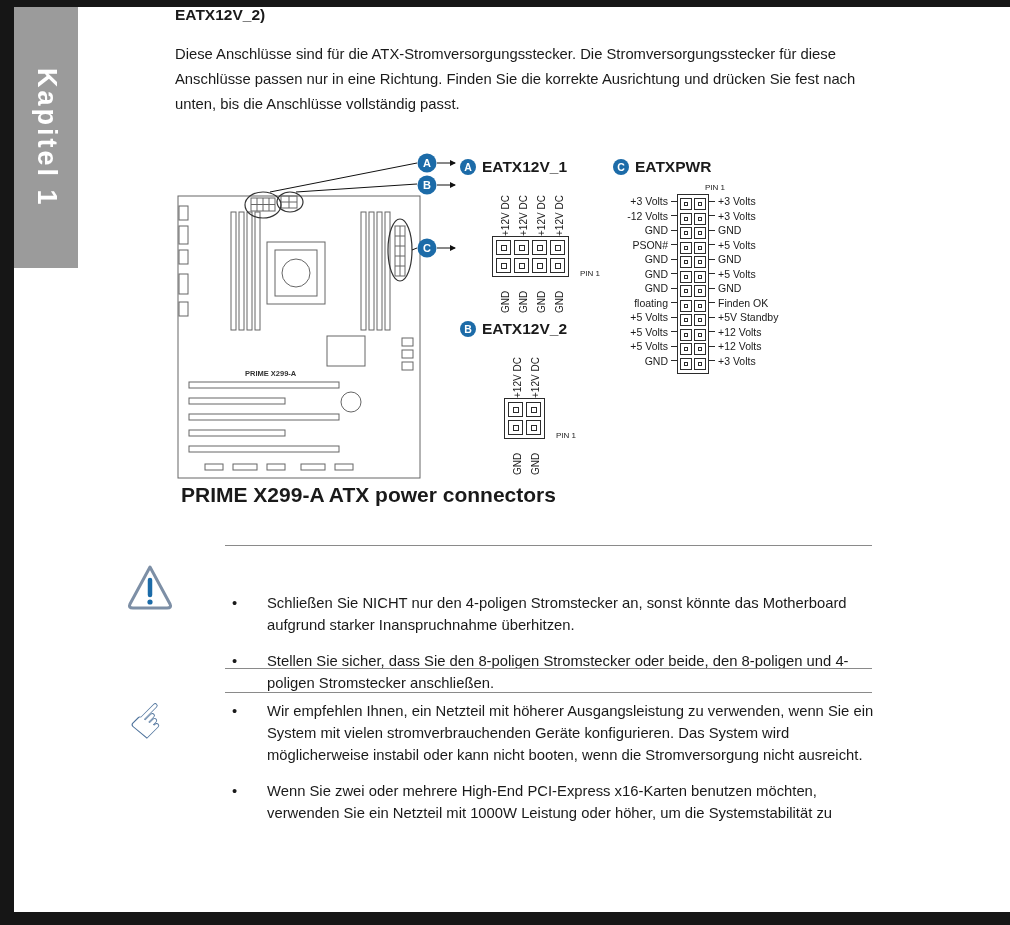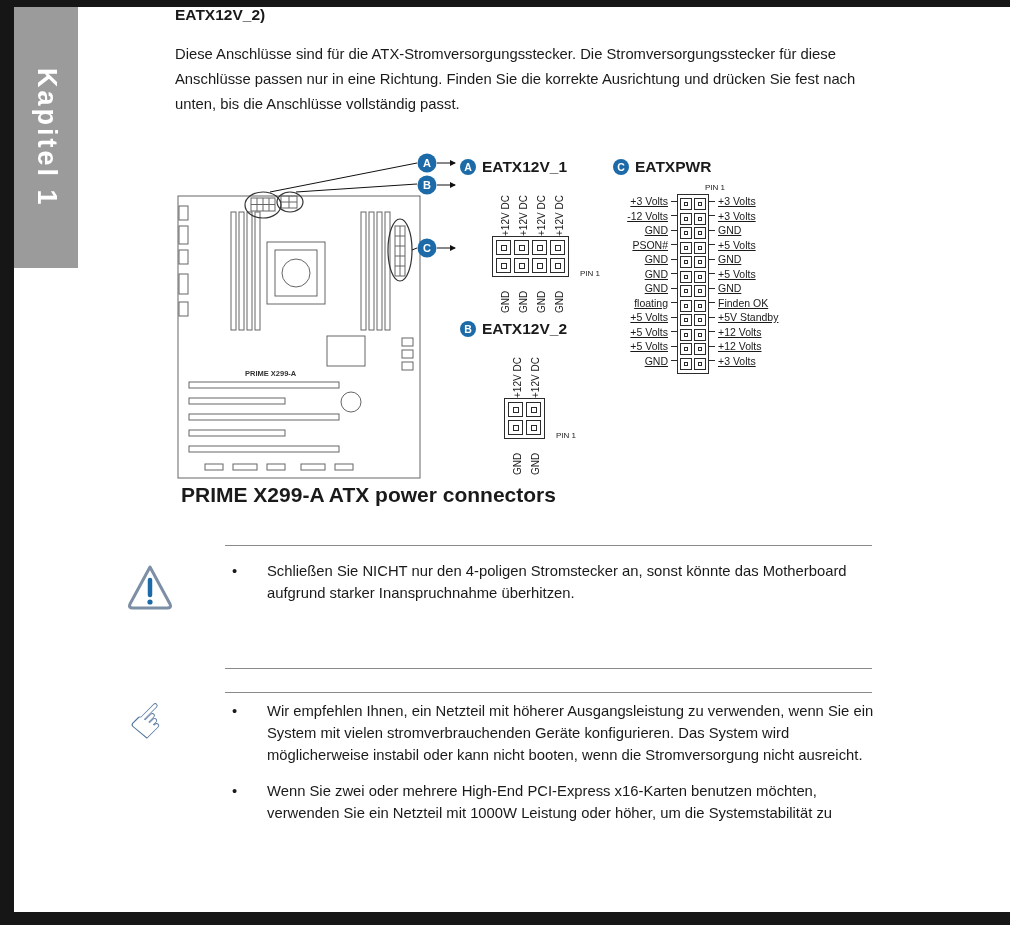--- a/index.html
+++ b/index.html
@@ -48,21 +48,21 @@
   .pin4{width:15px;height:15px;border:1.5px solid #2b2b2b;position:relative;}
   .pin4::after{content:"";position:absolute;inset:3.5px;border:1px solid #2b2b2b;}
   .pin1-tag{position:absolute;font-size:8px;color:#222;white-space:nowrap;}
   .conn .pin1-tag{right:-32px;bottom:-2px;}
 
   
   .pwr-block{position:absolute;left:613px;top:158px;}
   .pwr-table{display:flex;margin-top:18px;position:relative;}
   .pwr-pin1{position:absolute;top:-11px;left:92px;font-size:8px;}
   .pwr-llist,.pwr-rlist{display:flex;flex-direction:column;}
-  .pwr-label{height:14.5px;line-height:14.5px;font-size:10.5px;display:flex;align-items:center;white-space:nowrap;text-decoration:underline;}
+  .pwr-label{height:14.5px;line-height:14.5px;font-size:10.5px;display:flex;align-items:center;white-space:nowrap;}
   .pwr-label.left{justify-content:flex-end;width:64px;}
   .pwr-label .tick{width:6px;height:1px;background:#2b2b2b;display:inline-block;}
   .pwr-label.left .tick{margin-left:3px;}
   .pwr-label.right .tick{margin-right:3px;}
   .pwr-pins{border:1.5px solid #2b2b2b;padding:2px;display:flex;flex-direction:column;align-self:flex-start;}
   .pwr-row{display:flex;gap:2px;height:14.5px;align-items:center;}
   .pin2{width:12px;height:12px;border:1.2px solid #2b2b2b;position:relative;}
   .pin2::after{content:"";position:absolute;inset:3px;border:1px solid #2b2b2b;}
 
   .caption{position:absolute;left:181px;top:483px;font-size:21px;font-weight:bold;}
@@ -71,21 +71,21 @@
   .hr.h1{top:545px;} .hr.h2{top:668px;} .hr.h3{top:692px;}
 
   .icon-box{position:absolute;width:52px;height:56px;display:flex;align-items:center;justify-content:center;}
   .warn-icon{left:124px;top:560px;}
   .hand-icon{left:124px;top:692px;}
   .hand-glyph{font-size:46px;color:#4f739c;transform:rotate(-45deg);display:inline-block;line-height:1;}
 
   ul.bullets{position:absolute;left:225px;width:655px;list-style:none;}
   ul.bullets li{position:relative;padding-left:42px;font-size:14.8px;line-height:22px;margin-bottom:14px;}
   ul.bullets li::before{content:"\2022";position:absolute;left:7px;top:0;}
-  ul.warn{top:560px;}
+  ul.warn{top:592px;}
   ul.note{top:700px;}
 </style>
 </head>
 <body>
 
 <div class="page">
 
   <div class="bar top"></div>
   <div class="bar left"></div>
   <div class="bar bottom"></div>
@@ -417,20 +417,21 @@
   <div class="hr h1"></div>
   <div class="icon-box warn-icon">
     <svg width="50" height="52" viewBox="0 0 50 52">
       <path d="M25 5 L45 42 Q47 46 42 46 L8 46 Q3 46 5 42 Z" fill="#fff" stroke="#7d8fa6" stroke-width="3" stroke-linejoin="round"></path>
       <line x1="25" y1="18" x2="25" y2="33" stroke="#1c6ba8" stroke-width="4.5" stroke-linecap="round"></line>
       <circle cx="25" cy="40" r="2.6" fill="#1c6ba8"></circle>
     </svg>
   </div>
   <ul class="bullets warn">
       <li>Schließen Sie NICHT nur den 4-poligen Stromstecker an, sonst könnte das Motherboard aufgrund starker Inanspruchnahme überhitzen.</li>
+      <li>Stellen Sie sicher, dass Sie den 8-poligen Stromstecker oder beide, den 8-poligen und 4-poligen Stromstecker anschließen.</li>
     </ul>
   <div class="hr h2"></div>
 
   <div class="hr h3"></div>
   <div class="icon-box hand-icon">
     <span class="hand-glyph">☞</span>
   </div>
   <ul class="bullets note">
       <li>Wir empfehlen Ihnen, ein Netzteil mit höherer Ausgangsleistung zu verwenden, wenn Sie ein System mit vielen stromverbrauchenden Geräte konfigurieren. Das System wird möglicherweise instabil oder kann nicht booten, wenn die Stromversorgung nicht ausreicht.</li>
       <li>Wenn Sie zwei oder mehrere High-End PCI-Express x16-Karten benutzen möchten, verwenden Sie ein Netzteil mit 1000W Leistung oder höher, um die Systemstabilität zu</li>

